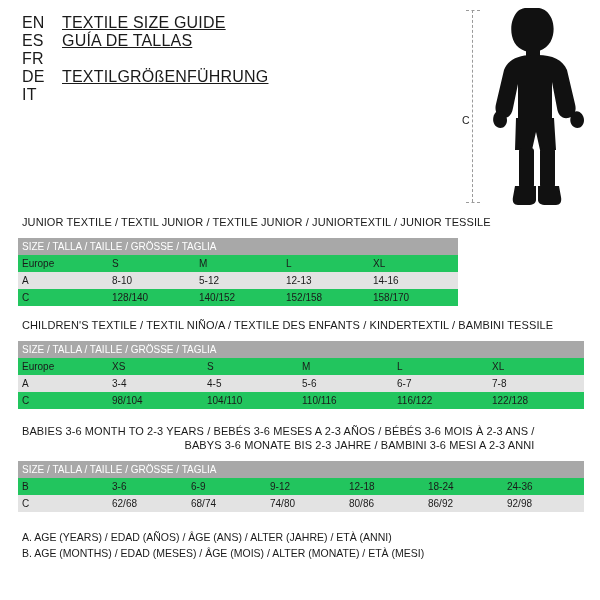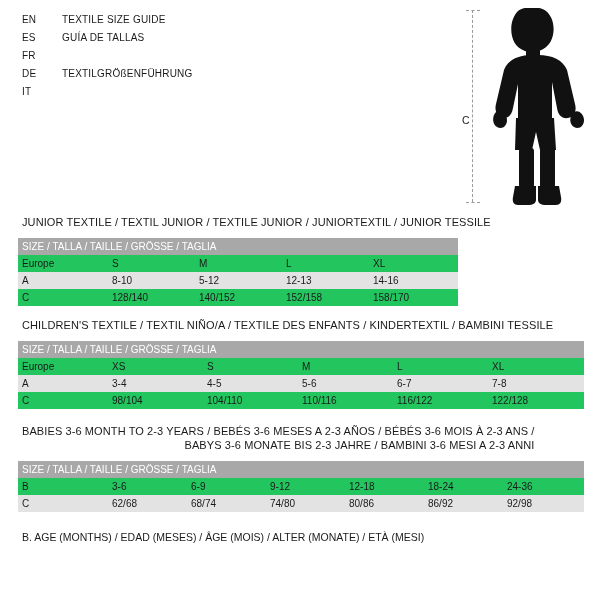--- a/index.html
+++ b/index.html
@@ -19,29 +19,29 @@
   
   .lang-block {
     position: absolute;
     left: 22px; top: 14px;
     width: 420px;
   }
   .lang-row {
     display: flex;
     align-items: flex-start;
     height: 18px;
-    font-size: 10px;
+    font-size: 16px;
     letter-spacing: .2px;
   }
   .lang-code {
     width: 40px;
     flex: 0 0 40px;
     font-weight: normal;
   }
-  .lang-title { white-space: nowrap; }
+  .lang-title { white-space: nowrap; text-decoration: underline; }
 
   
   .figure-wrap {
     position: absolute;
     left: 462px; top: 8px;
     width: 130px; height: 200px;
   }
   .dashed-v {
     position: absolute;
     left: 10px; top: 2px;
@@ -245,16 +245,17 @@
       <td>68/74</td>
       <td>74/80</td>
       <td>80/86</td>
       <td>86/92</td>
       <td>92/98</td>
     </tr>
   </tbody>
     </table>
 
   <div class="notes">
+    <div>A. AGE (YEARS) / EDAD (AÑOS) / ÂGE (ANS) / ALTER (JAHRE) / ETÀ (ANNI)</div>
     <div>B. AGE (MONTHS) / EDAD (MESES) / ÂGE (MOIS) / ALTER (MONATE) / ETÀ (MESI)</div>
   </div>
 
 </div>
 
 </body></html>

